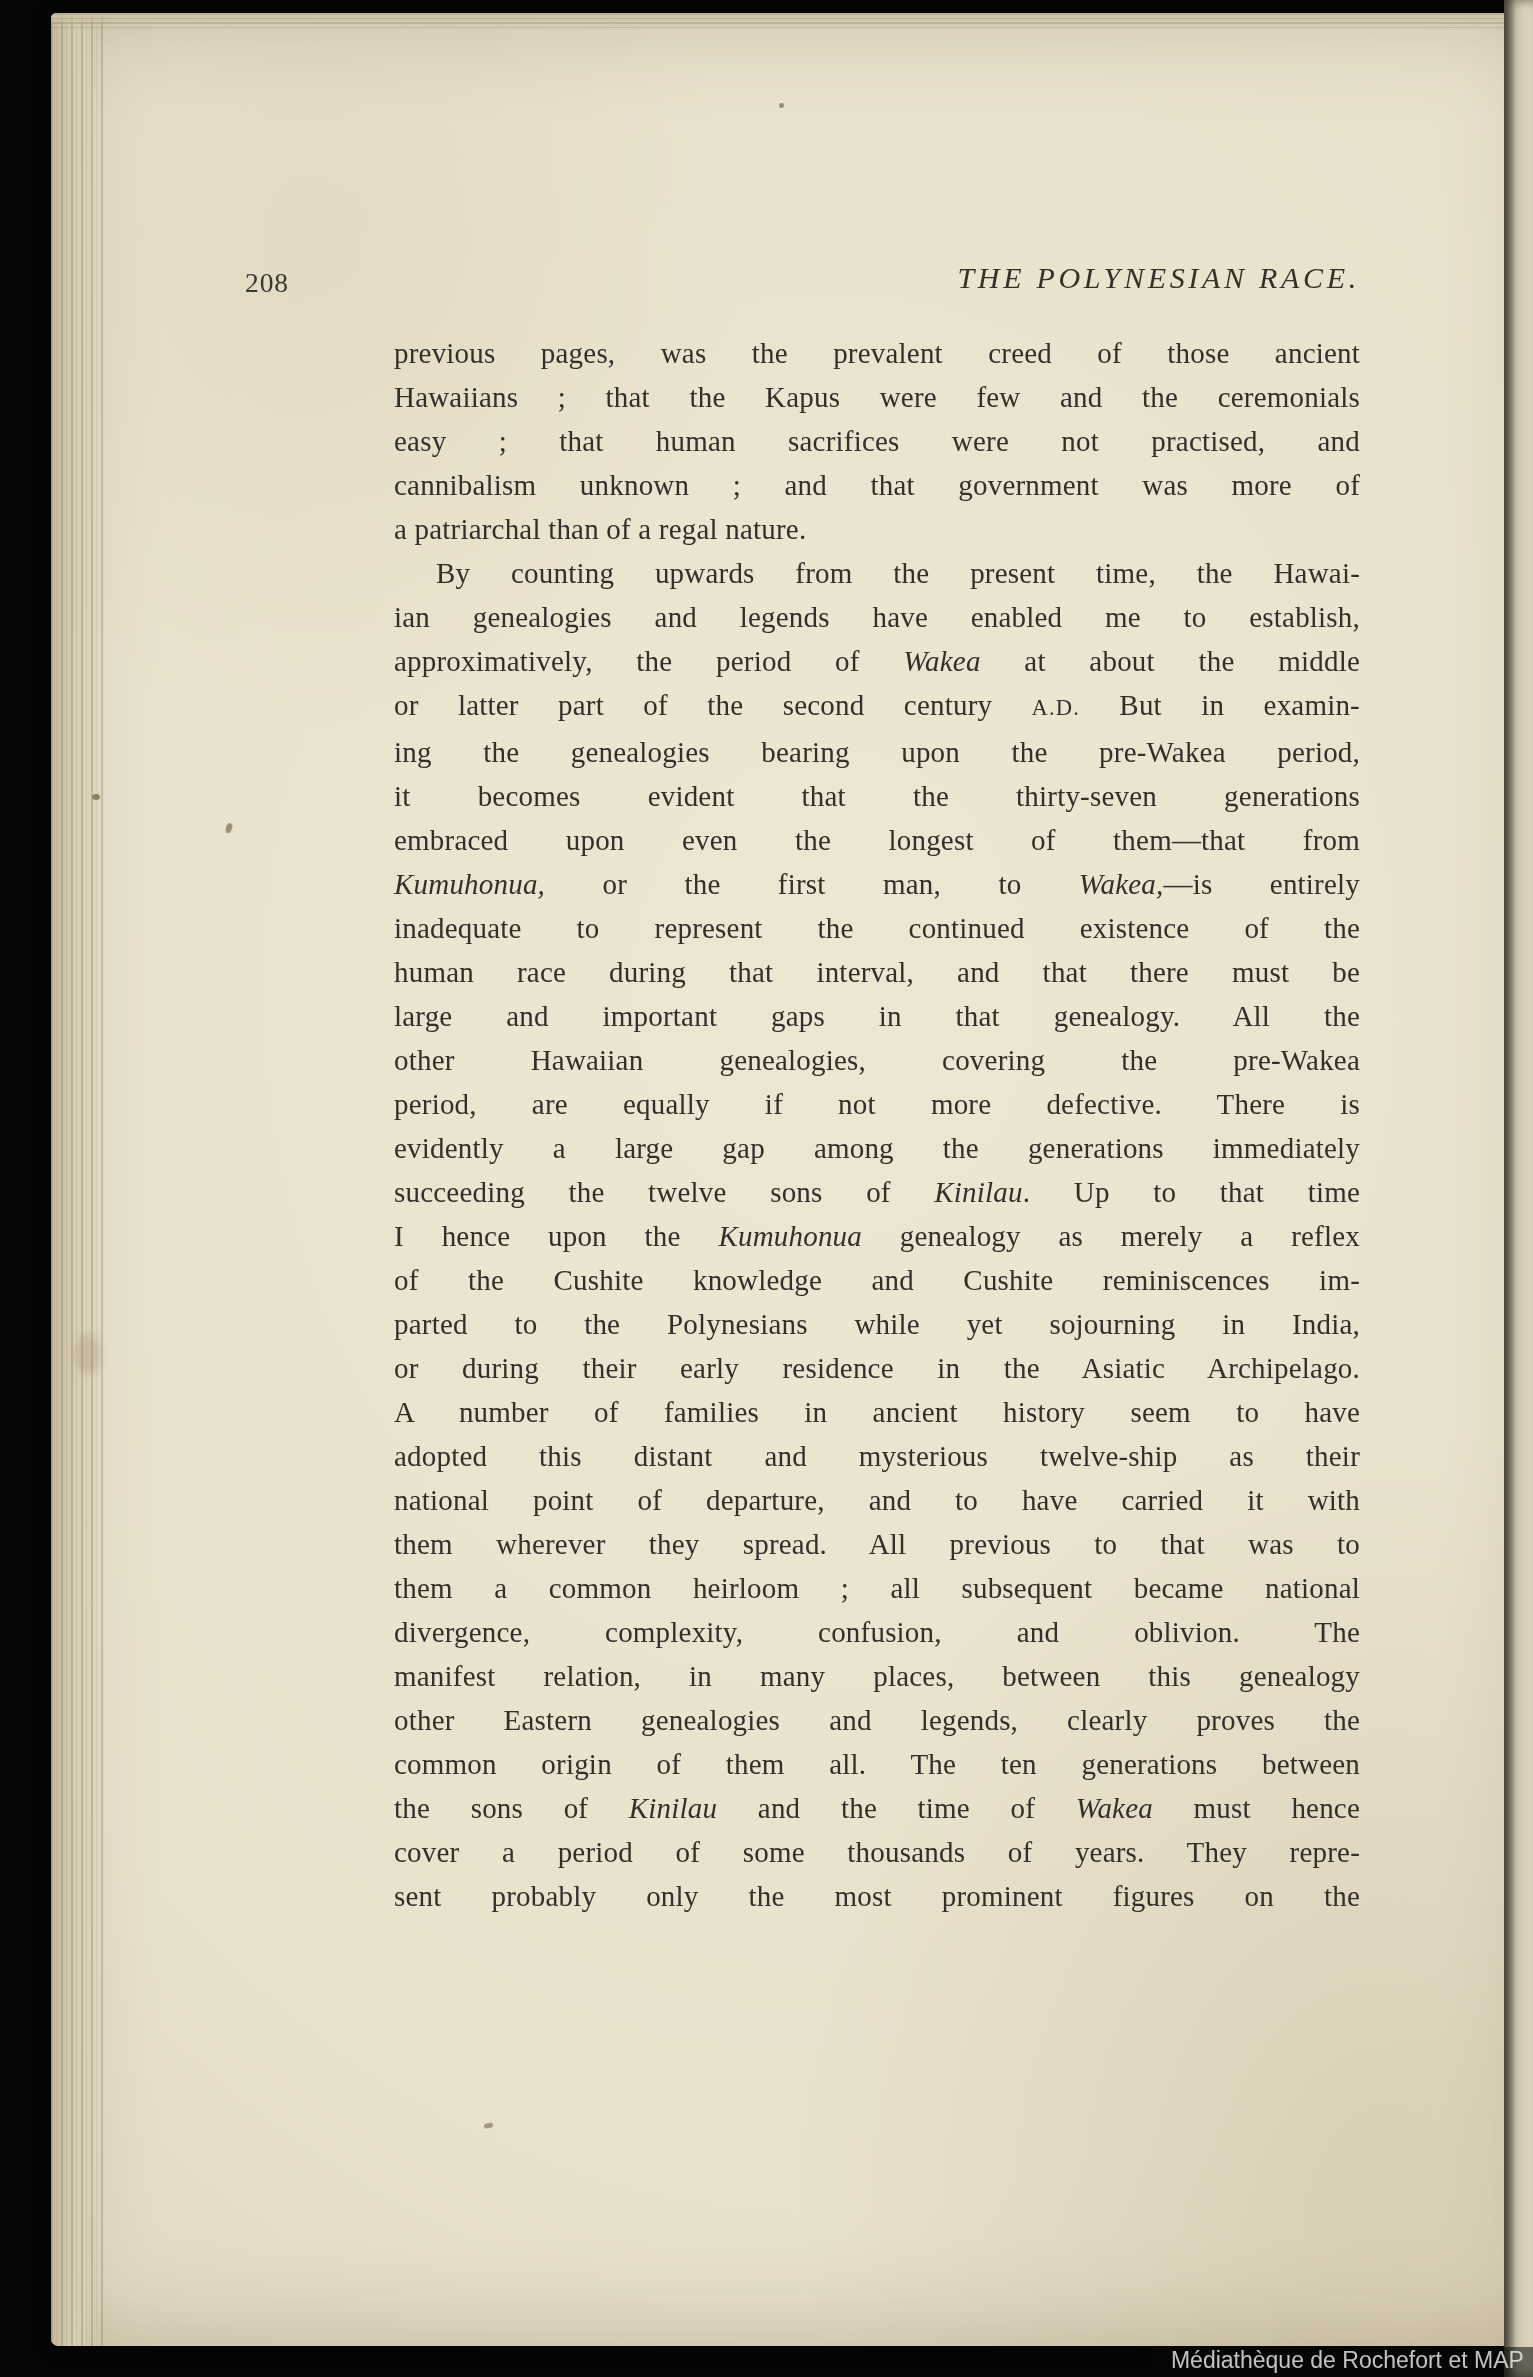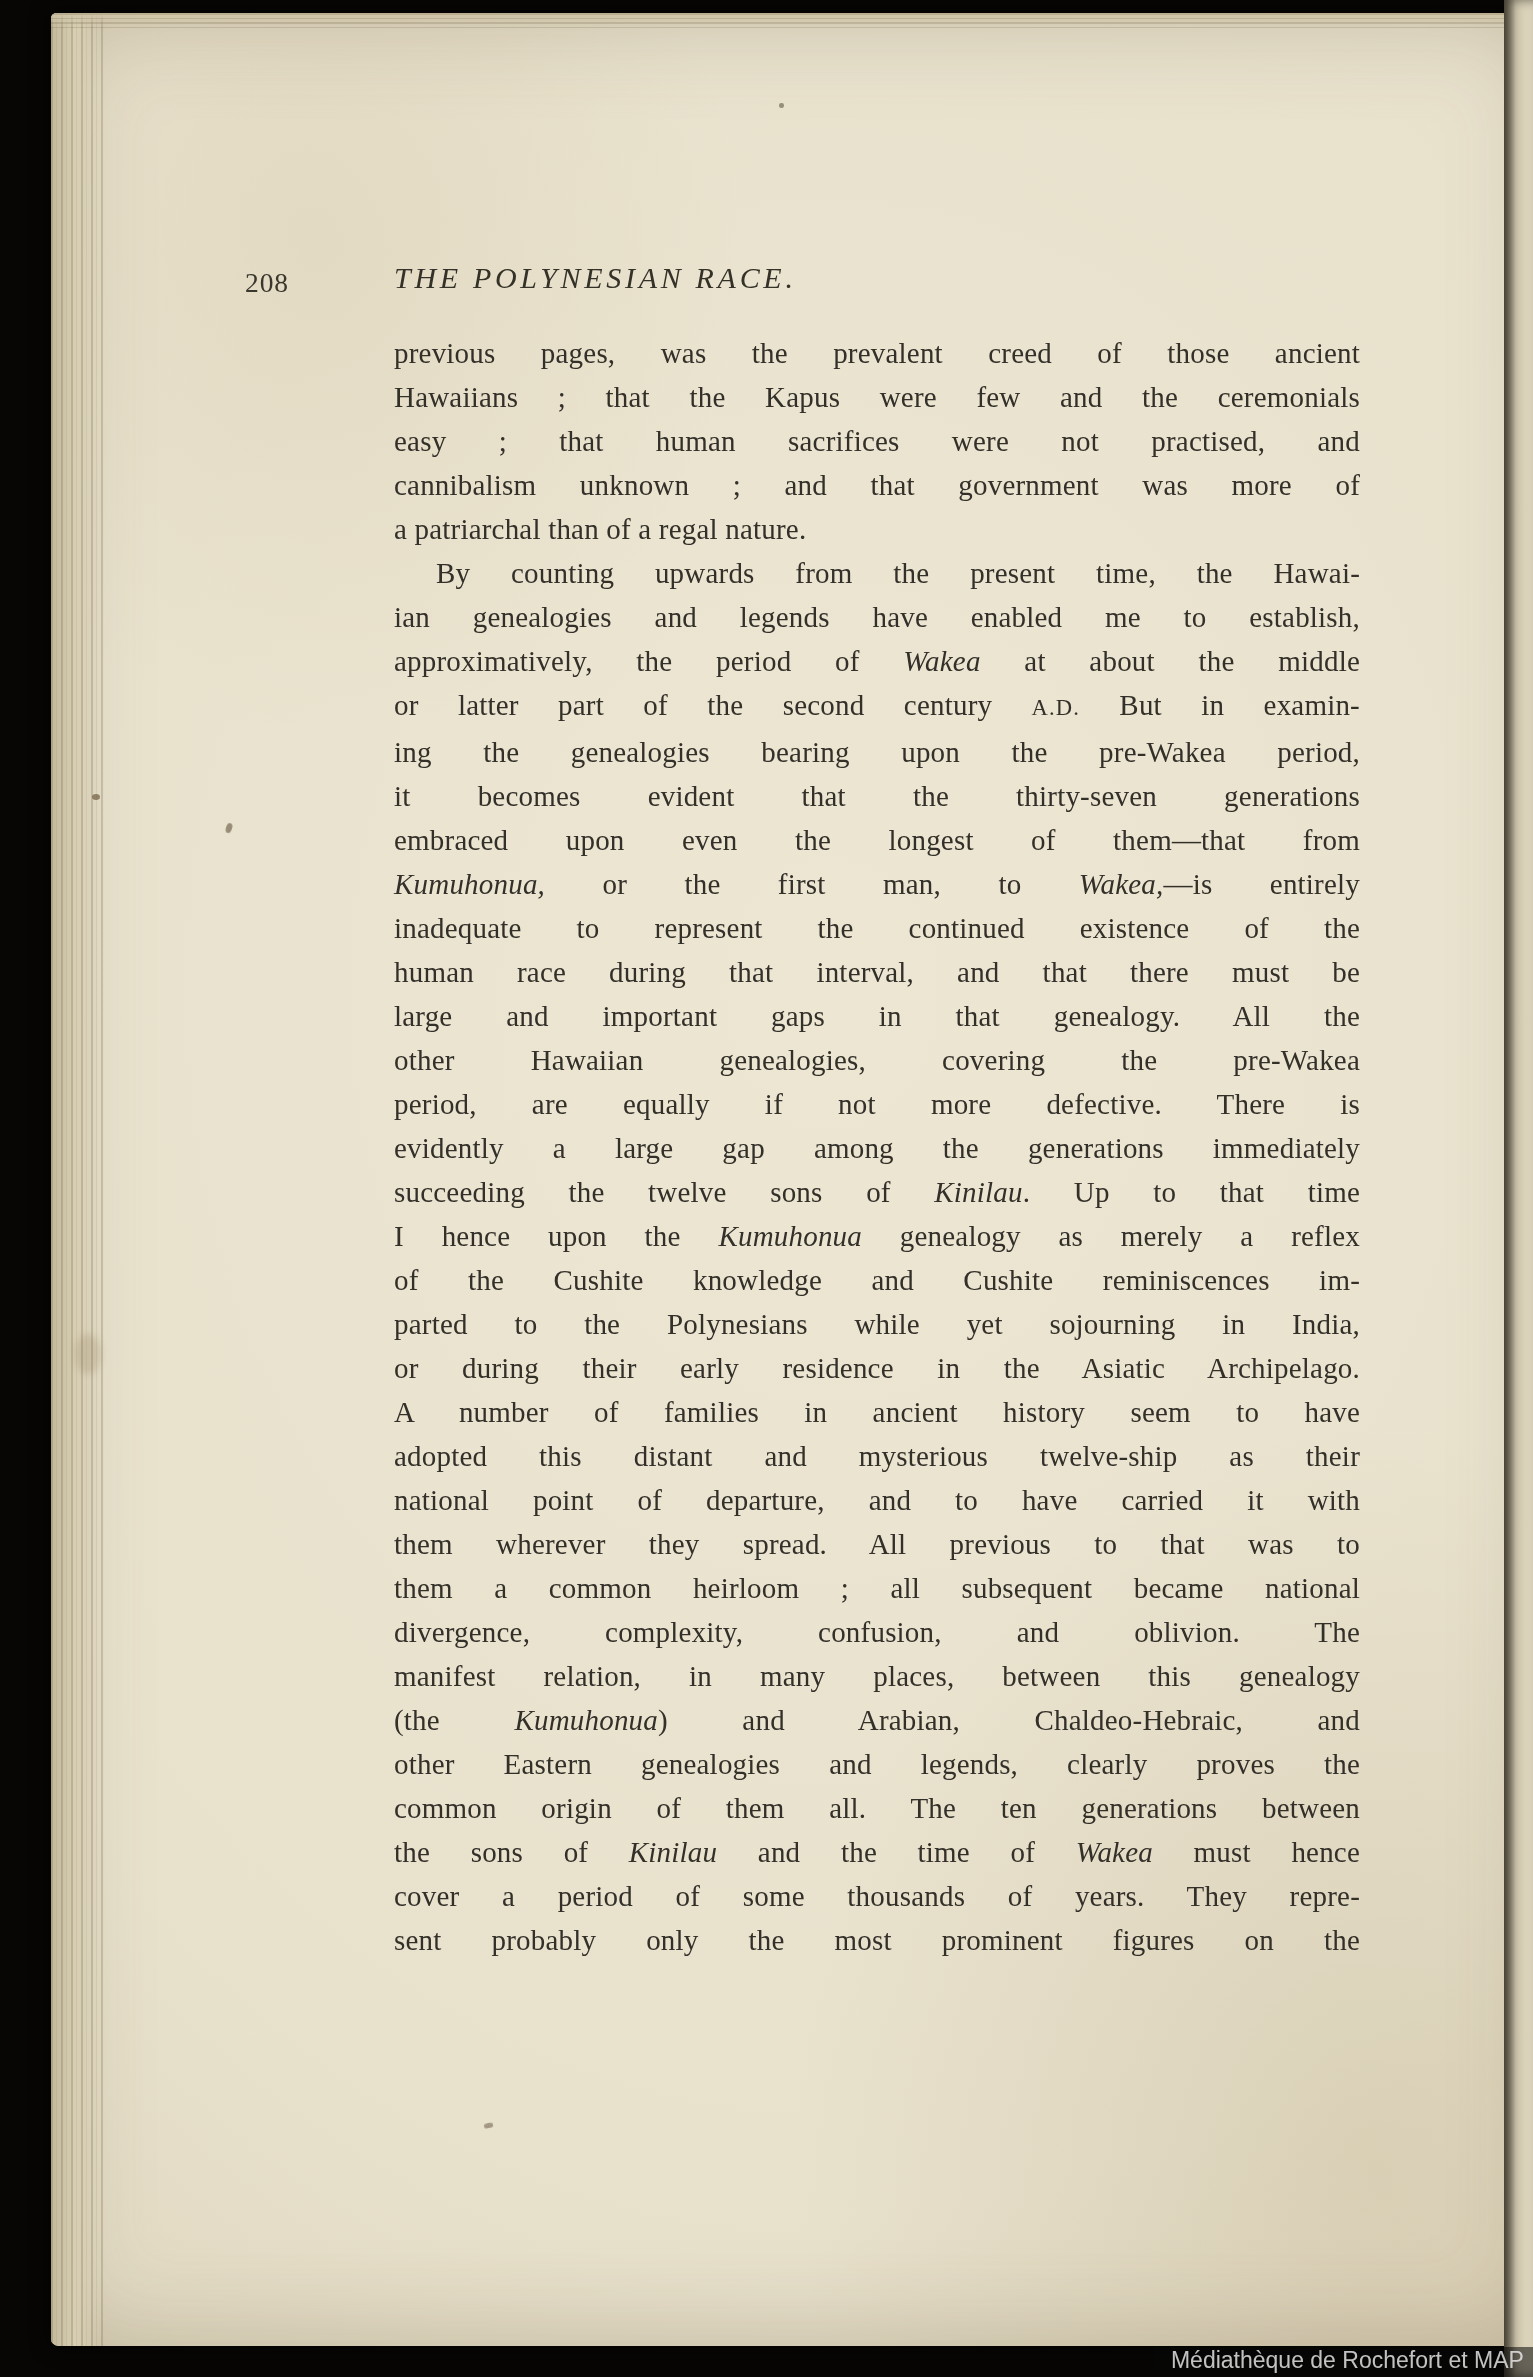--- a/index.html
+++ b/index.html
@@ -50,21 +50,21 @@
   .text-block {
     position:absolute; left:343px; top:248px; width:966px;
     color:#33302a;
   }
   .running-header { position:relative; height:46px; margin-bottom:24px; }
   .folio {
     position:absolute; left:-149px; top:5.5px;
     font-size:27.5px; letter-spacing:0.9px; color:#3a372f;
   }
   .running-title {
-    text-align:left; font-style:italic;
+    text-align:right; font-style:italic;
     font-size:30px; letter-spacing:3.7px; color:#343128;
   }
   .body-text { font-size:29px; line-height:44px; letter-spacing:0.2px; }
   .line { text-align:justify; text-align-last:justify; }
   .line.last { text-align-last:left; }
   .line.indent { text-indent:42px; }
   .it { font-style:italic; }
   .sc { font-size:.78em; letter-spacing:1.1px; }
   
   .speck { position:absolute; border-radius:50%; }
@@ -123,21 +123,20 @@
           <div class="line"><span>of the Cushite knowledge and Cushite reminiscences im-</span></div>
           <div class="line"><span>parted to the Polynesians while yet sojourning in India,</span></div>
           <div class="line"><span>or during their early residence in the Asiatic Archipelago.</span></div>
           <div class="line"><span>A number of families in ancient history seem to have</span></div>
           <div class="line"><span>adopted this distant and mysterious twelve-ship as their</span></div>
           <div class="line"><span>national point of departure, and to have carried it with</span></div>
           <div class="line"><span>them wherever they spread. All previous to that was to</span></div>
           <div class="line"><span>them a common heirloom ; all subsequent became national</span></div>
           <div class="line"><span>divergence, complexity, confusion, and oblivion. The</span></div>
           <div class="line"><span>manifest relation, in many places, between this genealogy</span></div>
-          <div class="line"><span>(the </span><span class="it">Kumuhonua</span><span>) and Arabian, Chaldeo-Hebraic, and</span></div>
           <div class="line"><span>other Eastern genealogies and legends, clearly proves the</span></div>
           <div class="line"><span>common origin of them all. The ten generations between</span></div>
           <div class="line"><span>the sons of </span><span class="it">Kinilau</span><span> and the time of </span><span class="it">Wakea</span><span> must hence</span></div>
           <div class="line"><span>cover a period of some thousands of years. They repre-</span></div>
           <div class="line"><span>sent probably only the most prominent figures on the</span></div>
         </div>
     </div>
   </div>
 
   <div class="speck speck-1"></div>

